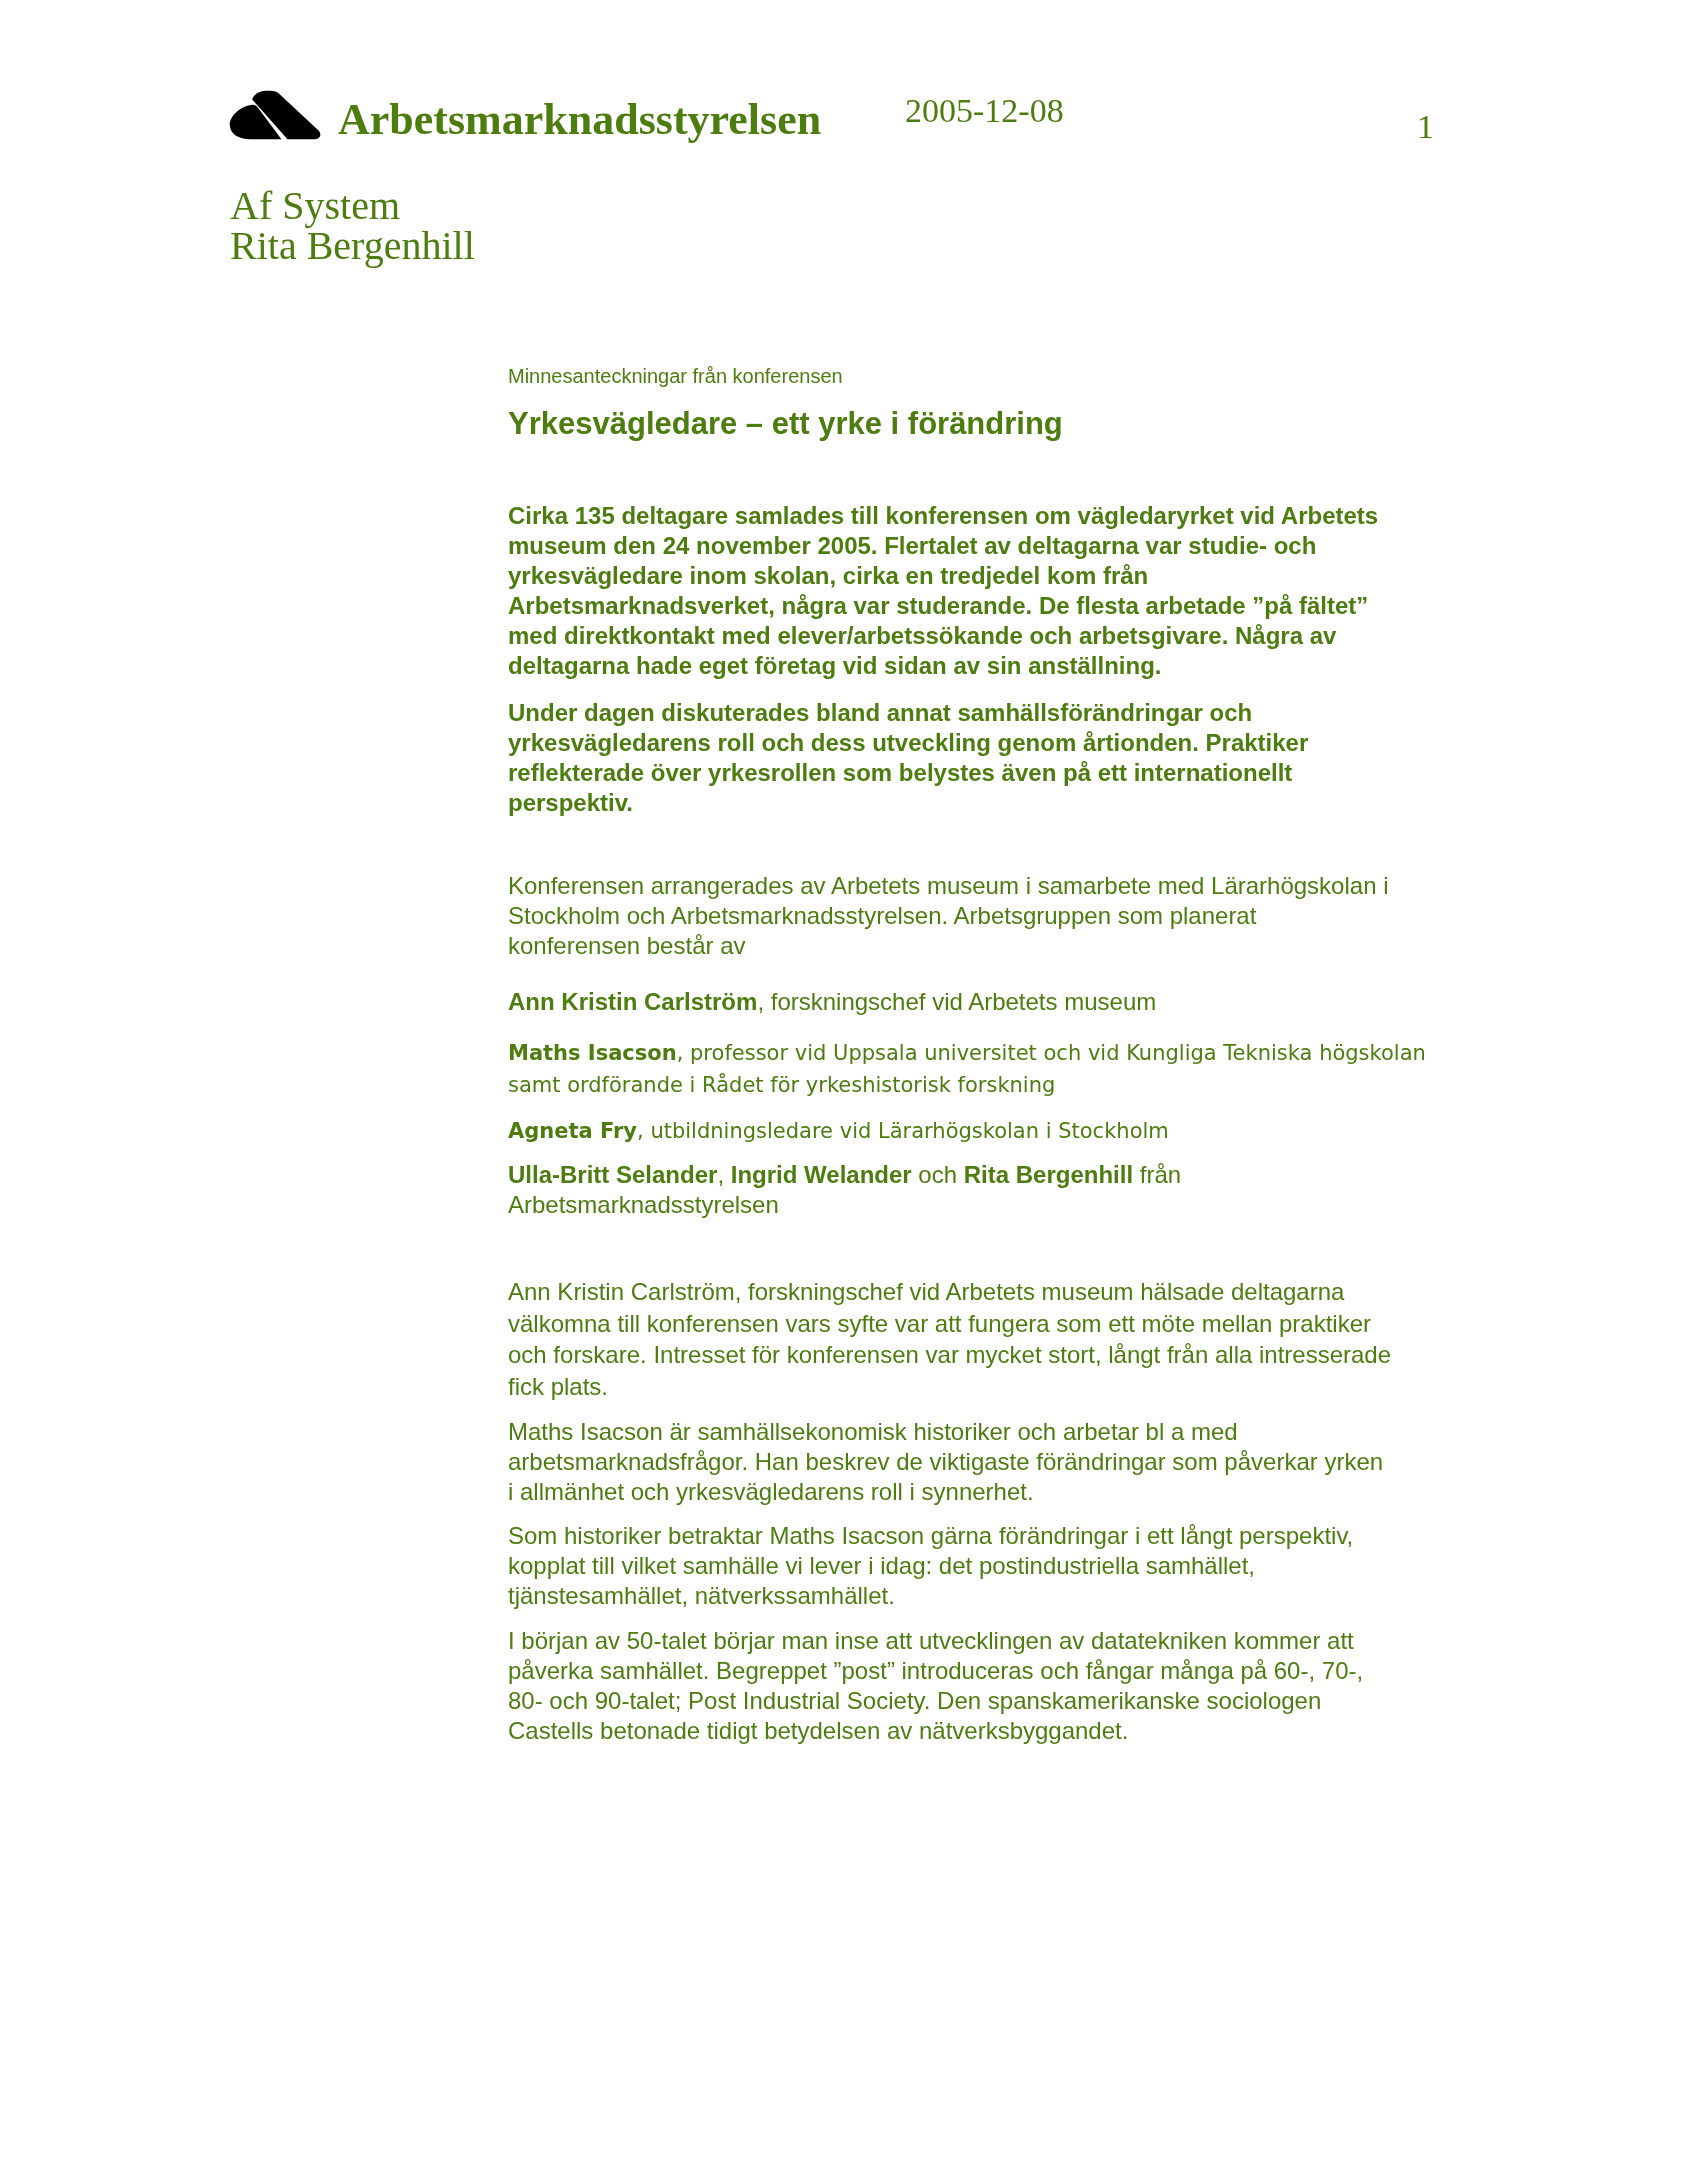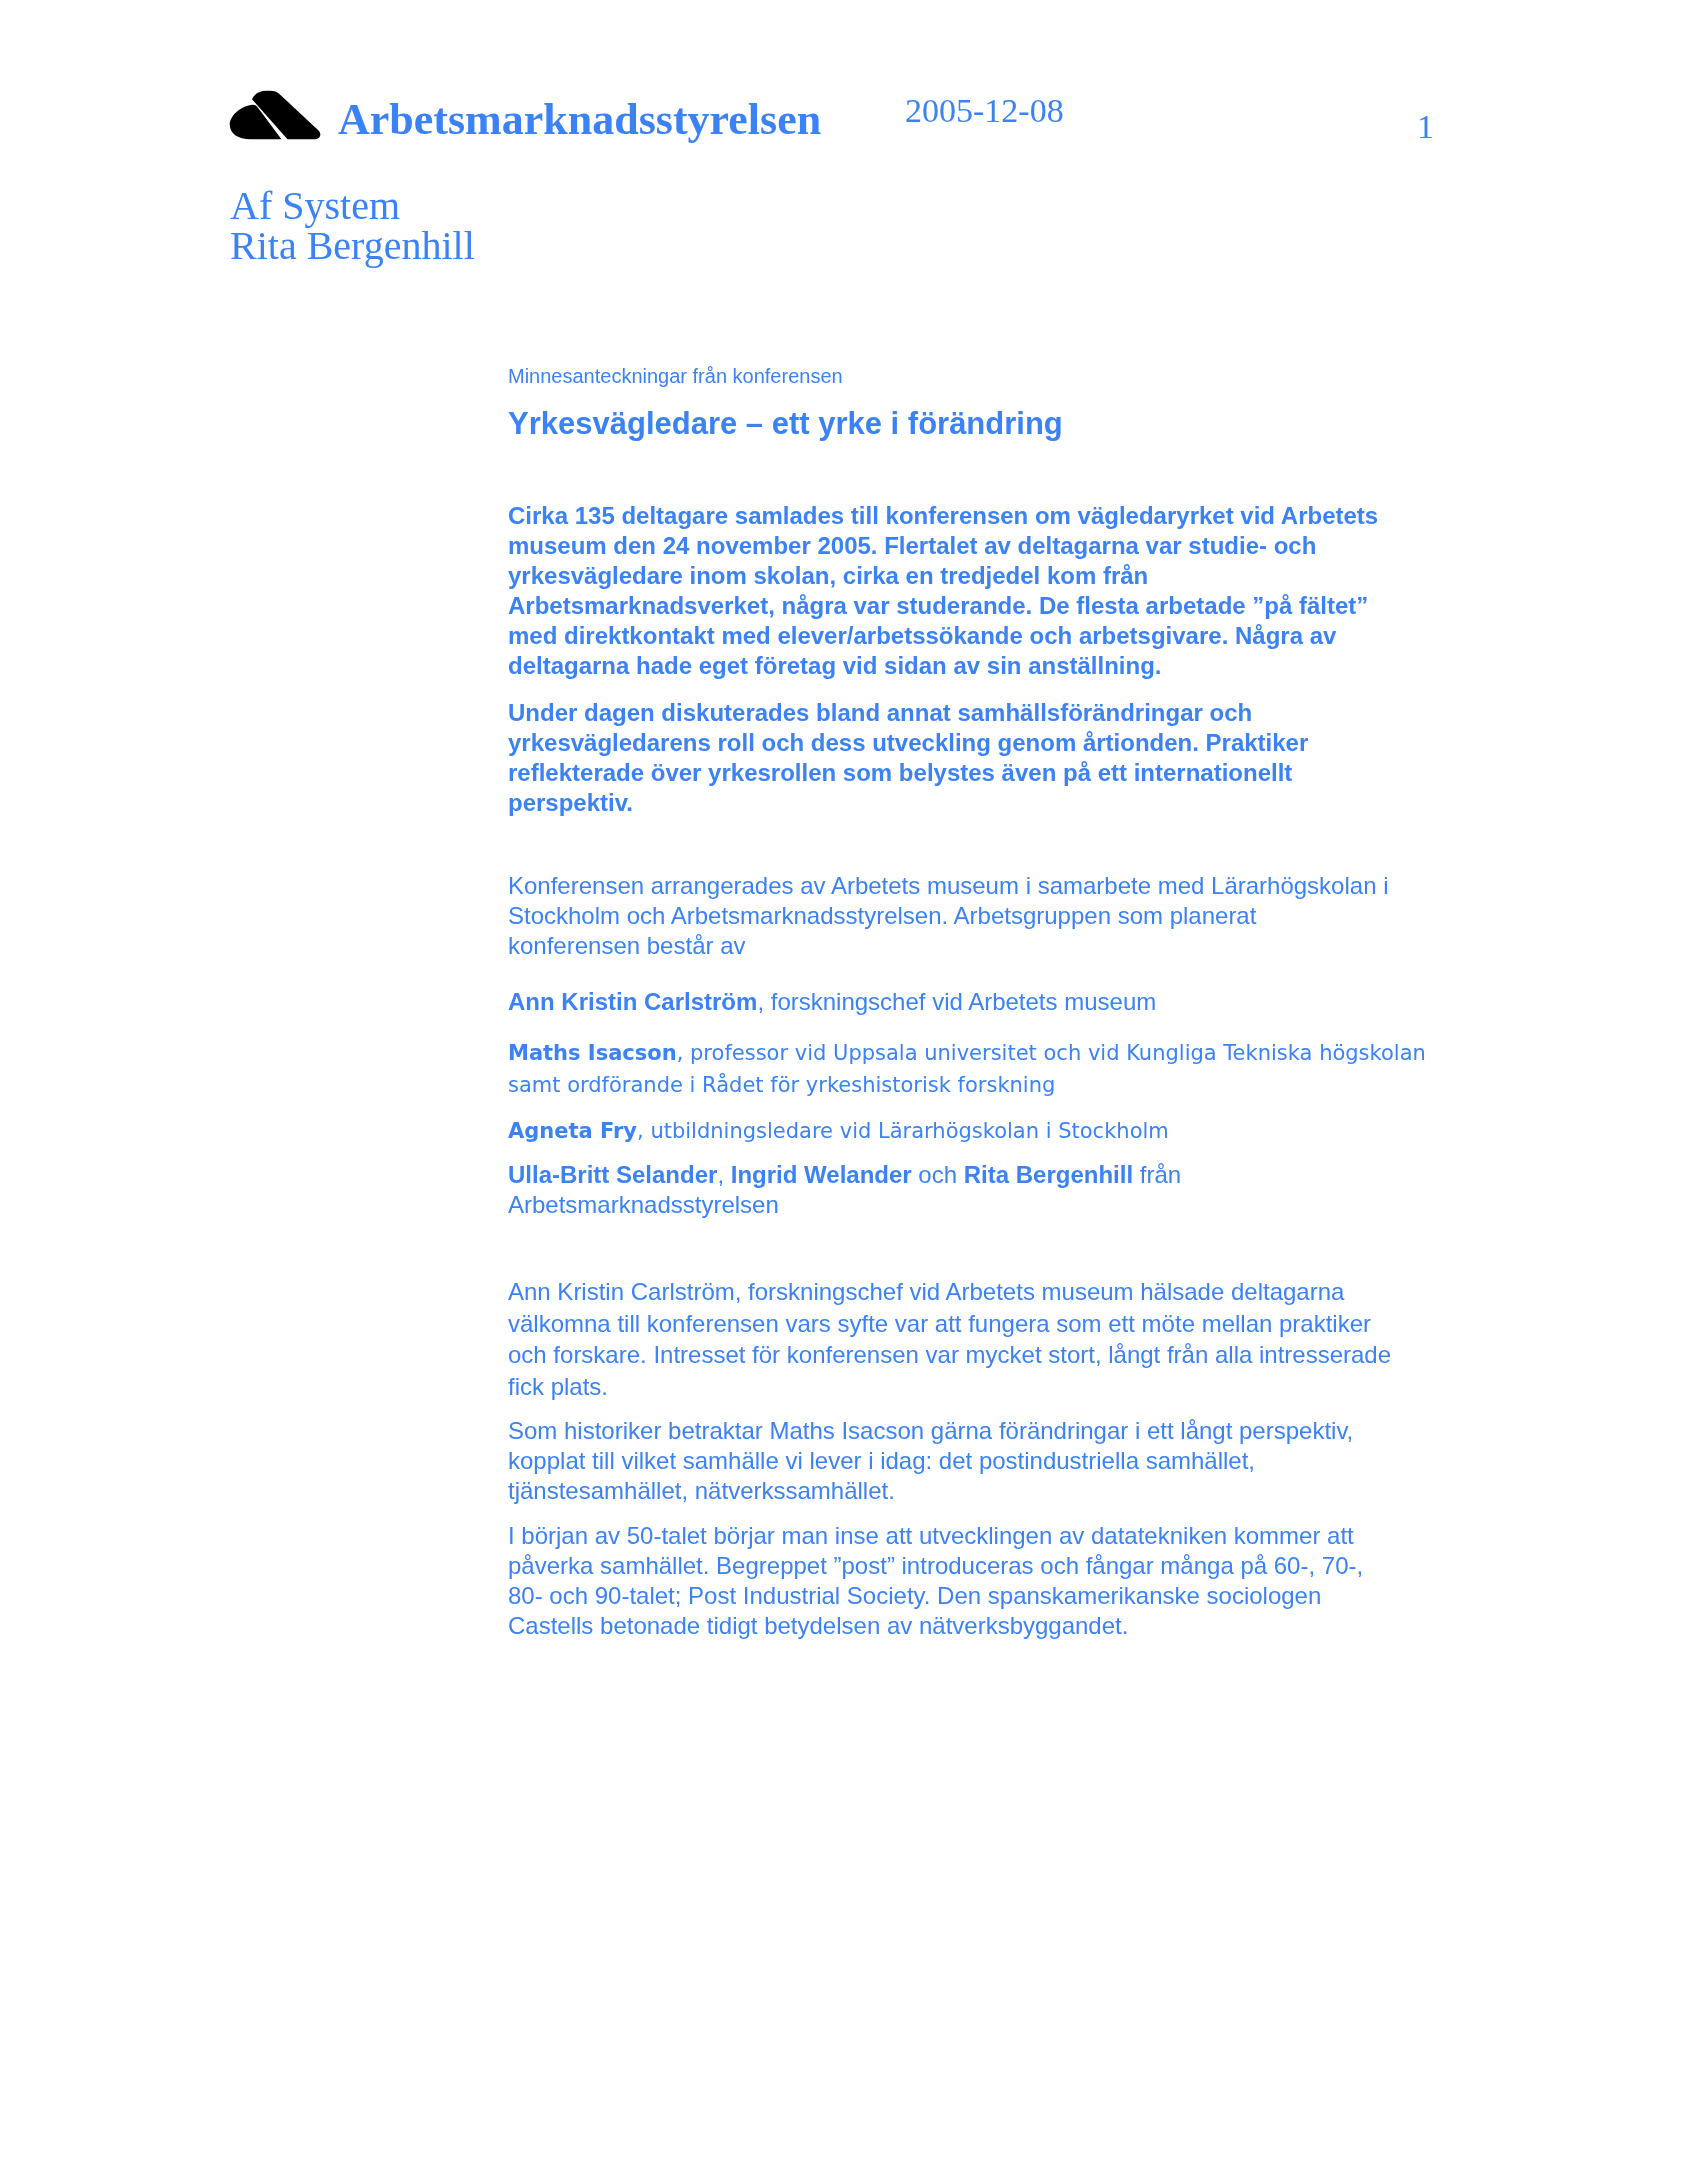--- a/index.html
+++ b/index.html
@@ -1,21 +1,21 @@
 <!DOCTYPE html>
 <html lang="sv" style="font-size:13.6px"><head>
 <meta charset="utf-8">
 <style>
   html,body{margin:0;padding:0;background:#ffffff;}
   .page{
     position:relative;
     width:1685px;
     height:2181px;
     background:#ffffff;
-    color:#3b82f6;
+    color:#4d7c0f;
     overflow:hidden;
     font-family:"Liberation Sans", sans-serif;
   }
   
   .logo{
     position:absolute;
     left:228px; top:90px;
     width:100px; height:50px;
   }
   .org-name{
@@ -139,20 +139,23 @@
 
     <p class="org-line4"><span class="b">Ulla-Britt Selander</span><span>, </span><span class="b">Ingrid Welander</span><span> och </span><span class="b">Rita Bergenhill</span><span> från
 Arbetsmarknadsstyrelsen</span></p>
 
     <p class="welcome-para">Ann Kristin Carlström, forskningschef vid Arbetets museum hälsade deltagarna
 välkomna till konferensen vars syfte var att fungera som ett möte mellan praktiker
 och forskare. Intresset för konferensen var mycket stort, långt från alla intresserade
 fick plats.</p>
 
 
+    <p class="body-para first">Maths Isacson är samhällsekonomisk historiker och arbetar bl a med
+arbetsmarknadsfrågor. Han beskrev de viktigaste förändringar som påverkar yrken
+i allmänhet och yrkesvägledarens roll i synnerhet.</p>
 
     <p class="body-para">Som historiker betraktar Maths Isacson gärna förändringar i ett långt perspektiv,
 kopplat till vilket samhälle vi lever i idag: det postindustriella samhället,
 tjänstesamhället, nätverkssamhället.</p>
 
     <p class="body-para last">I början av 50-talet börjar man inse att utvecklingen av datatekniken kommer att
 påverka samhället. Begreppet ”post” introduceras och fångar många på 60-, 70-,
 80- och 90-talet; Post Industrial Society. Den spanskamerikanske sociologen
 Castells betonade tidigt betydelsen av nätverksbyggandet.</p>
 

